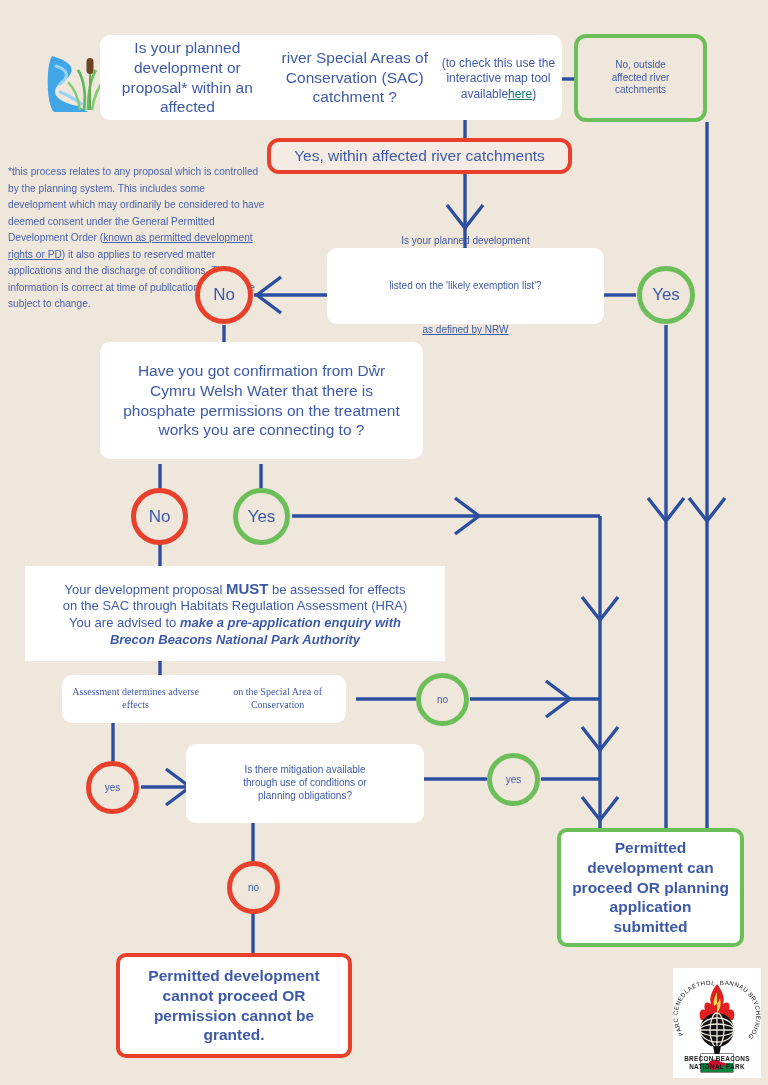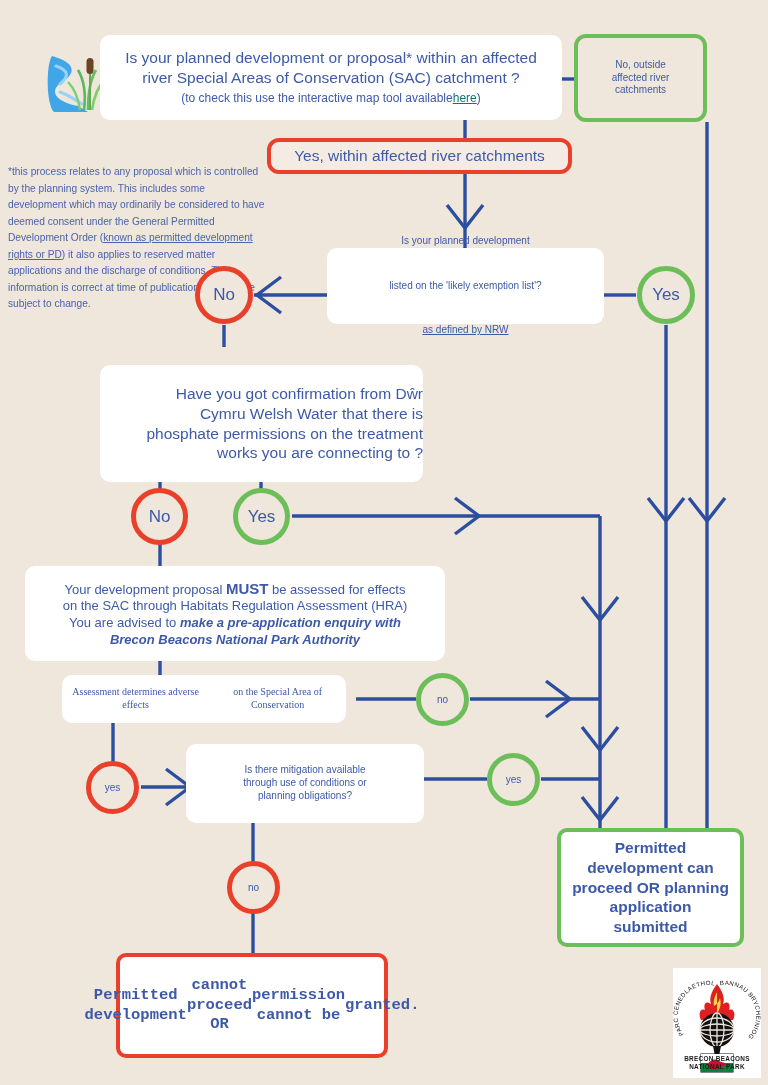--- a/index.html
+++ b/index.html
@@ -132,21 +132,21 @@
       <path d="M16 48 C26 52, 32 56, 38 60" stroke="#9ad3f5" stroke-width="3" fill="none" stroke-linecap="round"></path>
       <path d="M40 66 C42 50, 40 36, 34 26" stroke="#5cb85c" stroke-width="2.6" fill="none"></path>
       <path d="M44 66 C44 48, 46 36, 52 26" stroke="#63c163" stroke-width="2.6" fill="none"></path>
       <path d="M48 66 C50 52, 54 42, 62 34" stroke="#7ccf6e" stroke-width="2.6" fill="none"></path>
       <path d="M36 66 C34 52, 30 44, 24 38" stroke="#7ccf6e" stroke-width="2.4" fill="none"></path>
       <line x1="46" y1="66" x2="46" y2="20" stroke="#6aa84f" stroke-width="2"></line>
       <rect x="42.5" y="14" width="7" height="16" rx="3.5" fill="#6b4423"></rect>
     </svg>
   </div>
 
-  <div class="node card t15" style="left:100px;top:35px;width:462px;height:85px;flex-direction:column;border-radius:10px;">
+  <div class="node card t15" style="left:100px;top:35px;width:462px;height:85px;flex-direction:row;border-radius:10px;">
     <div>Is your planned development or proposal* within an affected</div>
     <div>river Special Areas of Conservation (SAC) catchment ?</div>
     <div class="t12" style="margin-top:3px;">
       <span>(to check this use the interactive map tool available</span><a href="#" class="ul" style="color:#0f766e;">here</a><span>)</span>
     </div>
   </div>
 
   <div class="footnote">
     <span>*this process relates to any proposal which is controlled by the planning system.  This includes some development which may ordinarily be considered to have deemed consent under the General Permitted Development Order (</span><span class="ul">known as permitted development rights or PD</span><span>) it also applies to reserved matter applications and the discharge of conditions.  This information is correct at time of publication and may be subject to change.</span>
   </div>
@@ -167,35 +167,35 @@
     <a href="#" class="ul" style="color:#3d5aa8;">as defined by NRW</a>
   </div>
 
   <div class="circle red t17" style="left:195px;top:266px;width:58px;height:58px;">
     <span>No</span>
   </div>
   <div class="circle green t17" style="left:637px;top:266px;width:58px;height:58px;">
     <span>Yes</span>
   </div>
 
-  <div class="node card t15" style="left:100px;top:365px;width:323px;height:117px;flex-direction:column;border-radius:10px;align-items:flex-end;">
+  <div class="node card t15" style="left:100px;top:342px;width:323px;height:117px;flex-direction:column;border-radius:10px;">
     <div>Have you got confirmation from Dŵr</div>
     <div>Cymru Welsh Water that there is</div>
     <div>phosphate permissions on the treatment</div>
     <div>works you are connecting to ?</div>
   </div>
 
   <div class="circle red t17" style="left:131px;top:488px;width:57px;height:57px;">
     <span>No</span>
   </div>
   <div class="circle green t17" style="left:233px;top:488px;width:57px;height:57px;">
     <span>Yes</span>
   </div>
 
-  <div class="node card t13" style="left:25px;top:566px;width:420px;height:95px;flex-direction:column;border-radius:10px;">
+  <div class="node card t13" style="left:25px;top:566px;width:420px;height:95px;flex-direction:column;border-radius:0;">
     <div>
       <span>Your development proposal </span><span class="bold" style="font-size:15px;">MUST</span><span> be assessed for effects</span>
     </div>
     <div>on the SAC through  Habitats Regulation Assessment (HRA)</div>
     <div>
       <span>You are advised to </span><span class="ital bold">make a pre-application enquiry with</span>
     </div>
     <div class="ital bold">Brecon Beacons National Park Authority</div>
   </div>
 
@@ -227,21 +227,21 @@
   <div class="node greenbox-white t15 bold" style="left:557px;top:828px;width:187px;height:119px;flex-direction:column;">
     <div>Permitted</div>
     <div>development can</div>
     <div>
       <span>proceed </span><span>OR</span><span> planning</span>
     </div>
     <div>application</div>
     <div>submitted</div>
   </div>
 
-  <div class="node redbox-white t15 bold" style="left:116px;top:953px;width:272px;height:105px;flex-direction:row;font-family:Liberation Mono, monospace;">
+  <div class="node redbox-white t15 bold" style="left:116px;top:953px;width:236px;height:105px;flex-direction:column;">
     <div>Permitted development</div>
     <div>
       <span>cannot proceed </span><span>OR</span>
     </div>
     <div>permission cannot be</div>
     <div>granted.</div>
   </div>
 
   <div class="logo">
     <div class="wrap">

